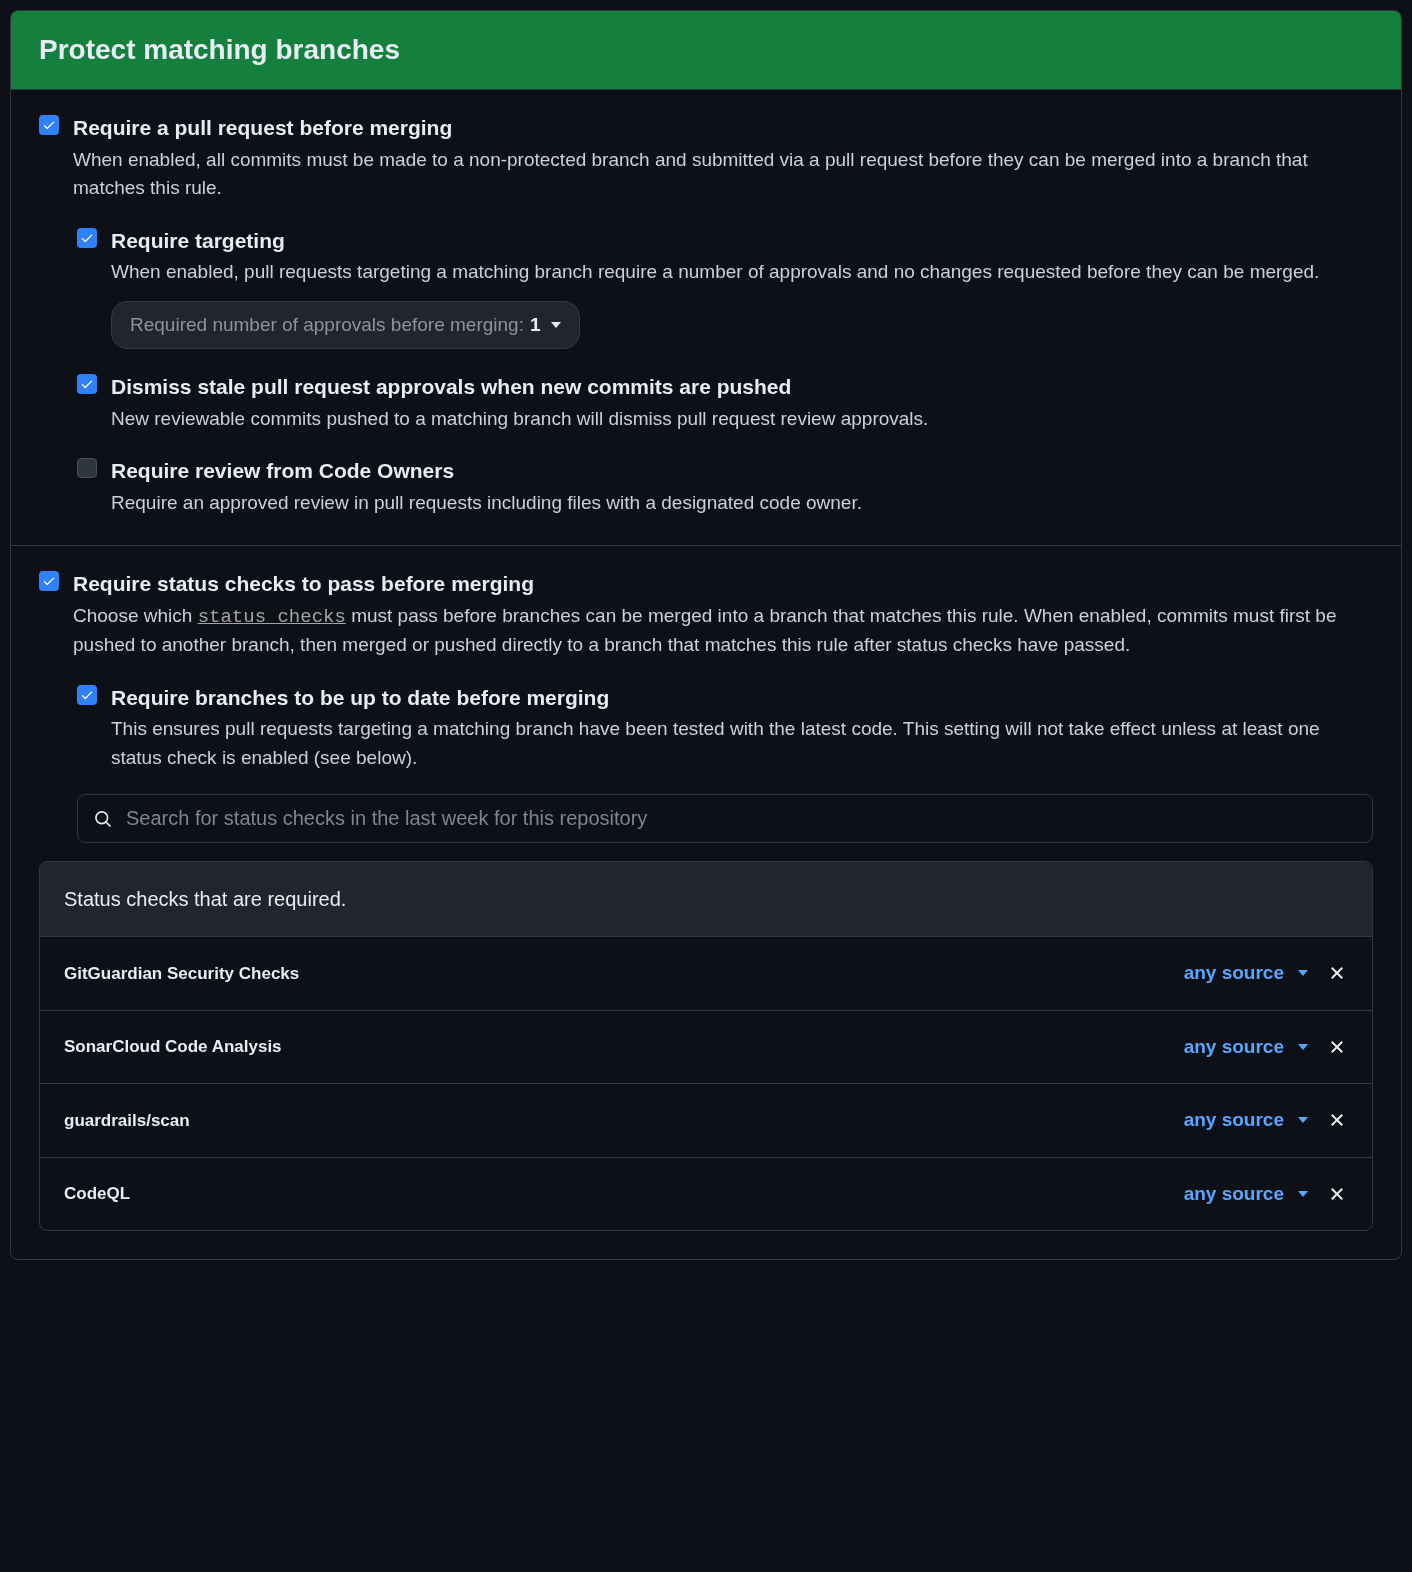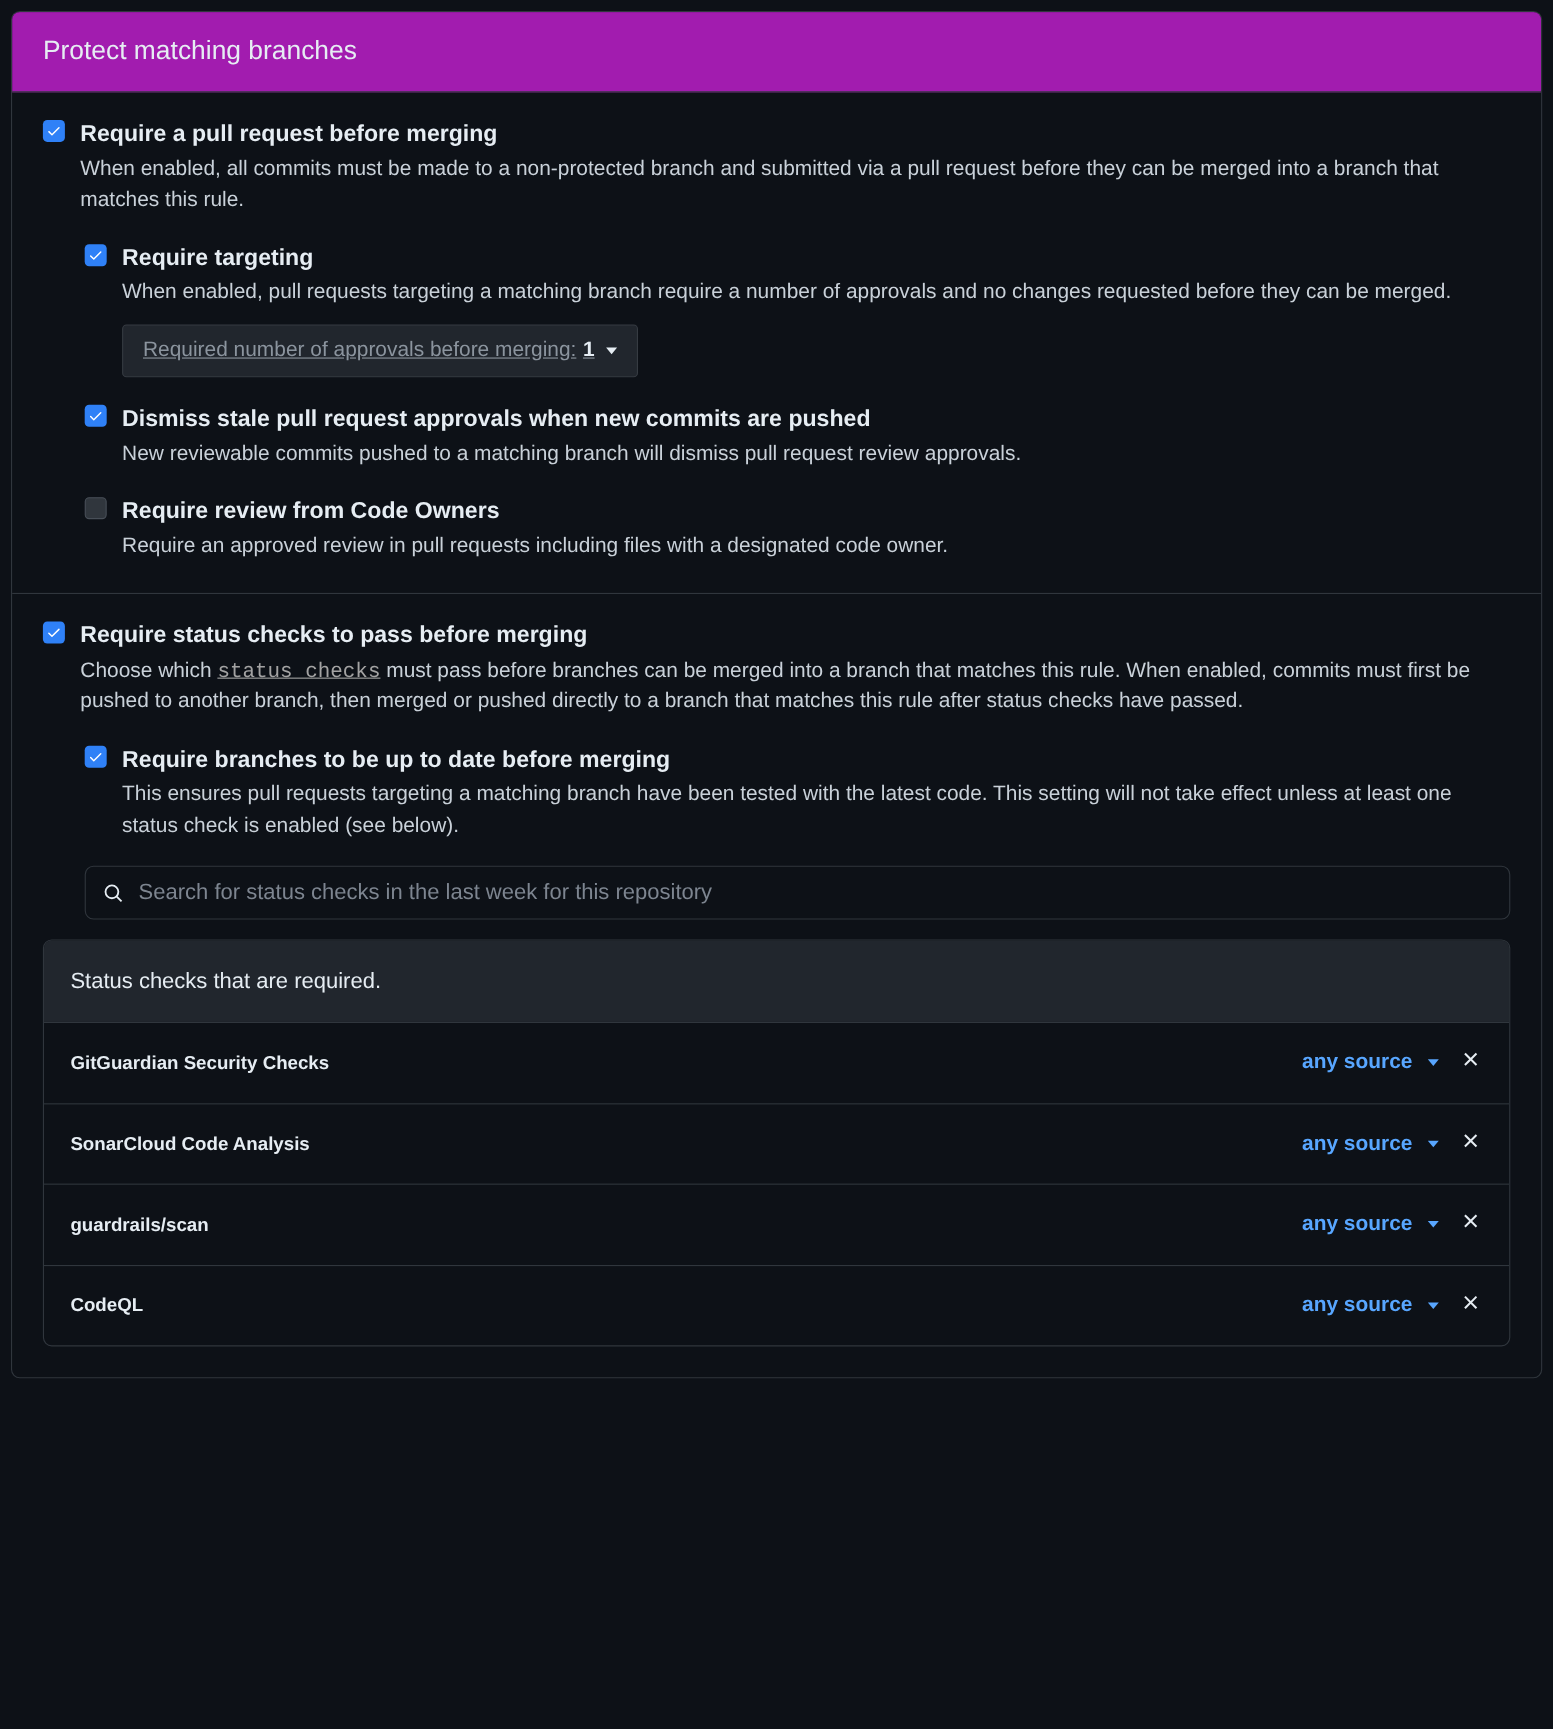--- a/index.html
+++ b/index.html
@@ -10,25 +10,25 @@
     font-size: 19px;
     line-height: 1.5;
     padding: 10px;
   }
   .panel {
     border: 1px solid #30363d;
     border-radius: 8px;
     overflow: hidden;
   }
   .panel-header {
-    background: #a21caf;
+    background: #15803d;
     padding: 18px 28px;
     border-bottom: 1px solid #30363d;
-    font-weight: 400;
-    font-size: 24px;
+    font-weight: 700;
+    font-size: 28px;
   }
   .section {
     padding: 22px 28px 28px 28px;
     border-bottom: 1px solid #30363d;
   }
   .section:last-child { border-bottom: none; }
   .option {
     display: flex;
     align-items: flex-start;
     gap: 14px;
@@ -67,27 +67,26 @@
     color: #c9d1d9;
     font-size: 19px;
   }
   .link { color: #a3a3a3; font-family: Liberation Mono, monospace; }
   .dropdown-btn {
     display: inline-flex;
     align-items: center;
     gap: 6px;
     background: #21262d;
     border: 1px solid #363b42;
-    border-radius: 4px;
+    border-radius: 16px;
     padding: 9px 18px;
     color: #8b949e;
     font-size: 19px;
     margin-top: 14px;
     cursor: pointer;
-    text-decoration: underline;
   }
   .dropdown-btn .val { color: #e6edf3; font-weight: 600; }
   .caret {
     width: 0; height: 0;
     border-left: 5px solid transparent;
     border-right: 5px solid transparent;
     border-top: 6px solid #e6edf3;
     margin-left: 4px;
   }
   .caret.blue { border-top-color: #58a6ff; }
@@ -130,21 +129,21 @@
   .check-row {
     display: flex;
     align-items: center;
     justify-content: space-between;
     padding: 22px 24px;
     border-top: 1px solid #30363d;
   }
   .check-name { font-weight: 600; font-size: 17px; }
   .check-actions {
     display: flex;
-    align-items: flex-start;
+    align-items: center;
     gap: 18px;
   }
   .source-btn {
     display: inline-flex;
     align-items: center;
     gap: 10px;
     color: #58a6ff;
     font-weight: 600;
     font-size: 19px;
     cursor: pointer;

